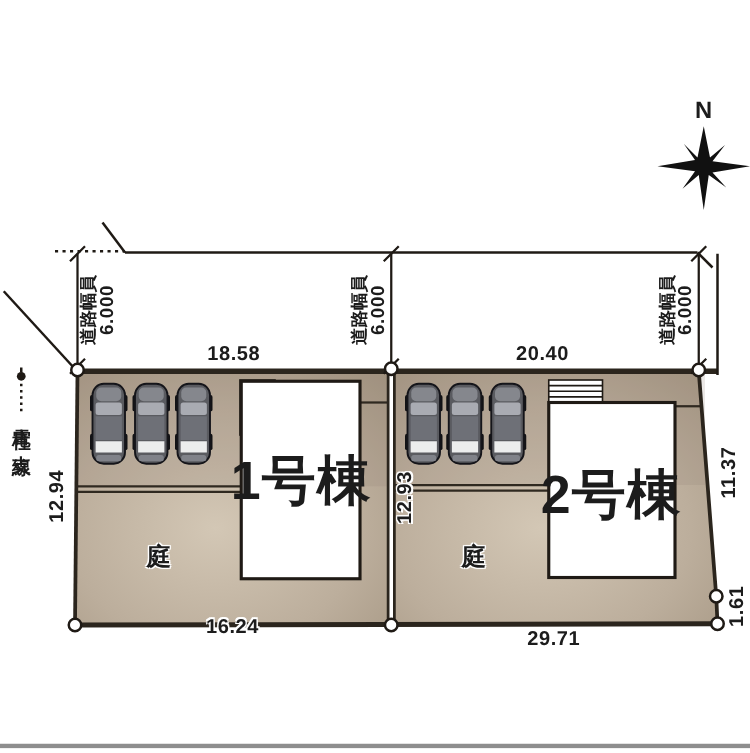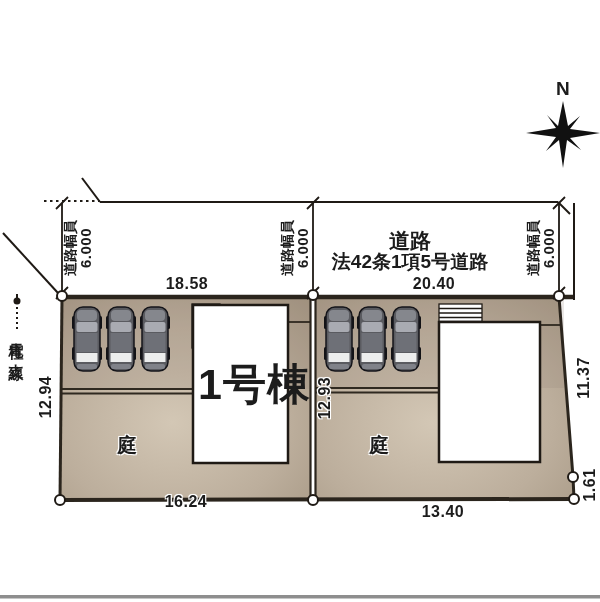--- a/index.html
+++ b/index.html
@@ -133,46 +133,45 @@
       <circle cx="574" cy="499" r="5"></circle>
     </g>
 
     <polygon fill="#111111" points="563,101 568,126 580,116 570,129 600,133 570,138 581,150 567,140 563,168 559,140 546,151 556,137 526,133 556,128 547,115 558,126"></polygon>
 
     <rect x="0" y="595" width="600" height="3.5" fill="#8e8e8e"></rect>
   </svg>
 
   <div class="lbl north" style="left:556px;top:78px;">N</div>
 
-  <div class="lbl roadname" style="left:330px;top:227px;width:160px;font-size:21px;">道路</div>
-  <div class="lbl roadname" style="left:300px;top:249px;width:220px;font-size:19px;">法42条1項5号道路</div>
 
   <div class="lbl rot rwlabel" style="left:40px;top:232px;width:76px;">
     <div>道路幅員</div>
     <div class="num">6.000</div>
   </div>
   <div class="lbl rot rwlabel" style="left:257px;top:232px;width:76px;">
     <div>道路幅員</div>
     <div class="num">6.000</div>
   </div>
   <div class="lbl rot rwlabel" style="left:503px;top:232px;width:76px;">
     <div>道路幅員</div>
     <div class="num">6.000</div>
   </div>
 
   <div class="lbl dim halo center" style="left:157px;top:275px;width:60px;">18.58</div>
   <div class="lbl dim halo center" style="left:404px;top:275px;width:60px;">20.40</div>
   <div class="lbl dim halo center" style="left:156px;top:493px;width:60px;">16.24</div>
-  <div class="lbl dim halo center" style="left:413px;top:503px;width:60px;">13.40</div>
+  <div class="lbl dim halo center" style="left:413px;top:503px;width:60px;">29.71</div>
 
   <div class="lbl dim halo center rot" style="left:21px;top:388px;width:50px;">12.94</div>
   <div class="lbl dim halo center rot" style="left:300px;top:389px;width:50px;">12.93</div>
   <div class="lbl dim halo center rot" style="left:559px;top:369px;width:50px;">11.37</div>
   <div class="lbl dim halo center rot" style="left:570px;top:476px;width:40px;">1.61</div>
 
-  <div class="lbl bldg" style="left:171px;top:356px;width:140px;text-align:right;">1号棟</div>
+  <div class="lbl bldg" style="left:171px;top:356px;width:140px;">1号棟</div>
+  <div class="lbl bldg" style="left:419px;top:367px;width:140px;">2号棟</div>
 
   <div class="lbl garden halo" style="left:117px;top:432px;">庭</div>
   <div class="lbl garden halo" style="left:369px;top:432px;">庭</div>
 
   <div class="lbl pole-text" style="left:6px;top:331px;height:95px;">電柱＋支線</div>
 
 </div>
 
 </body></html>

